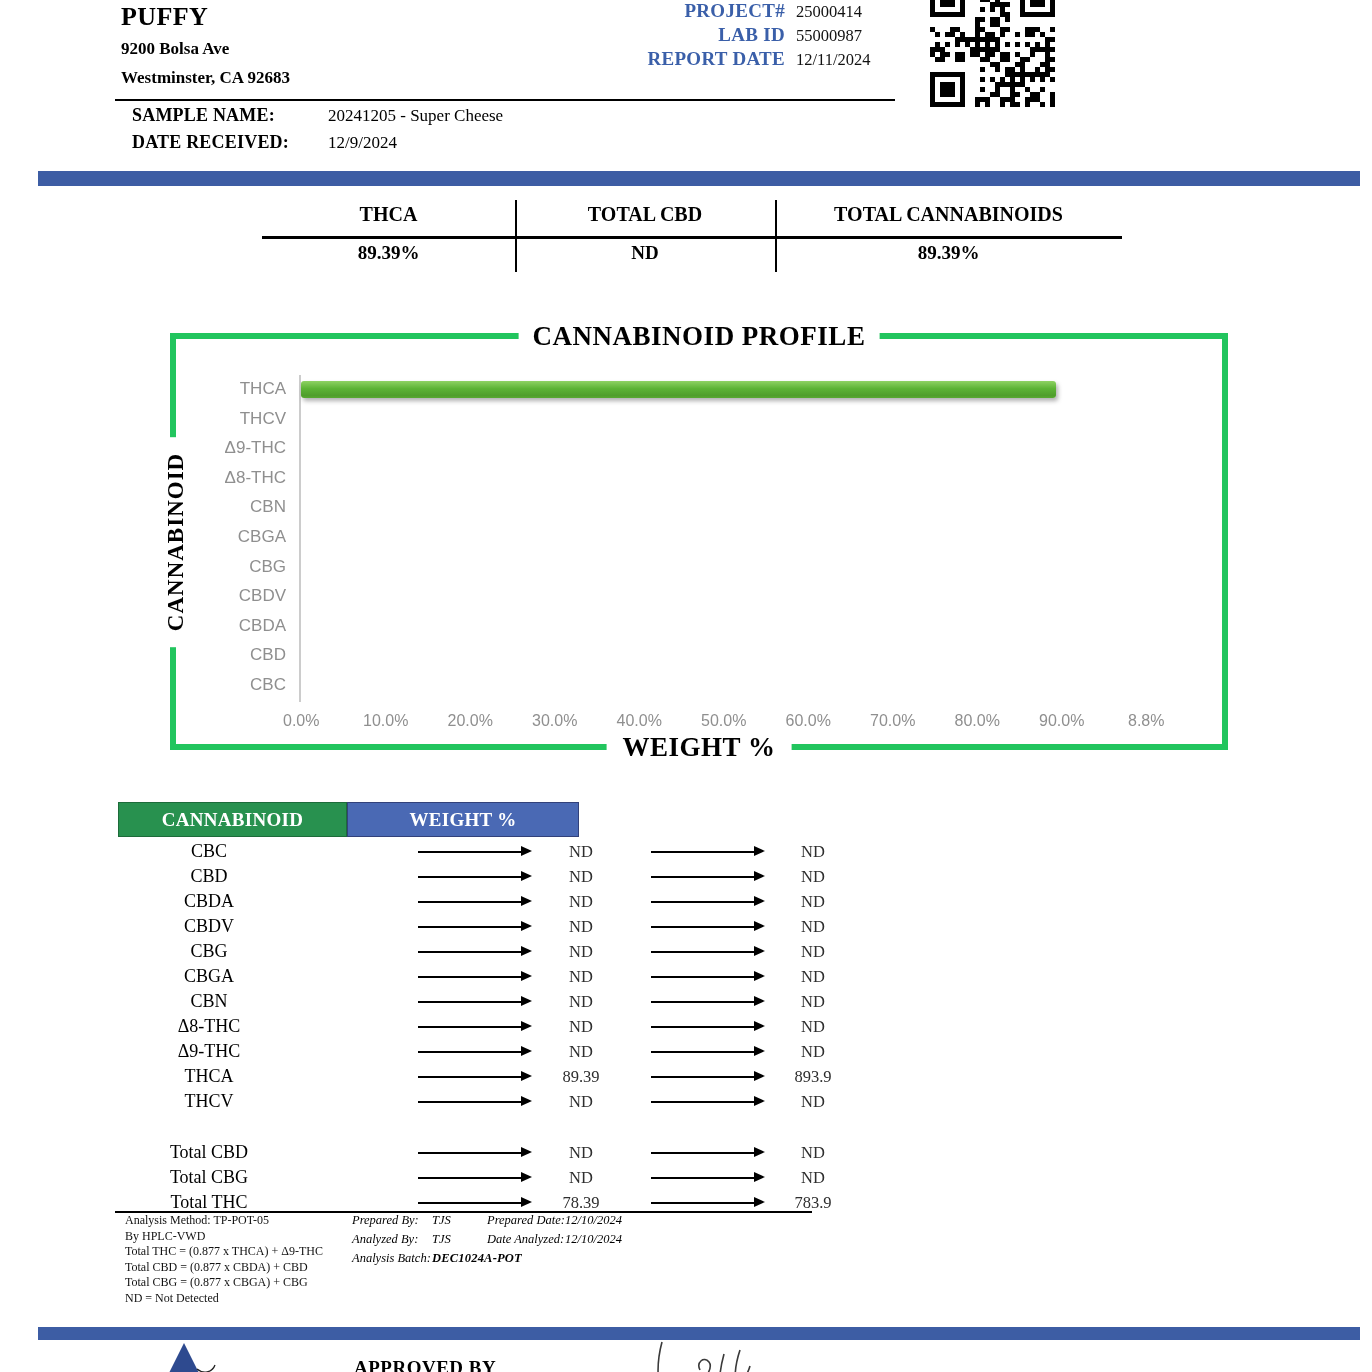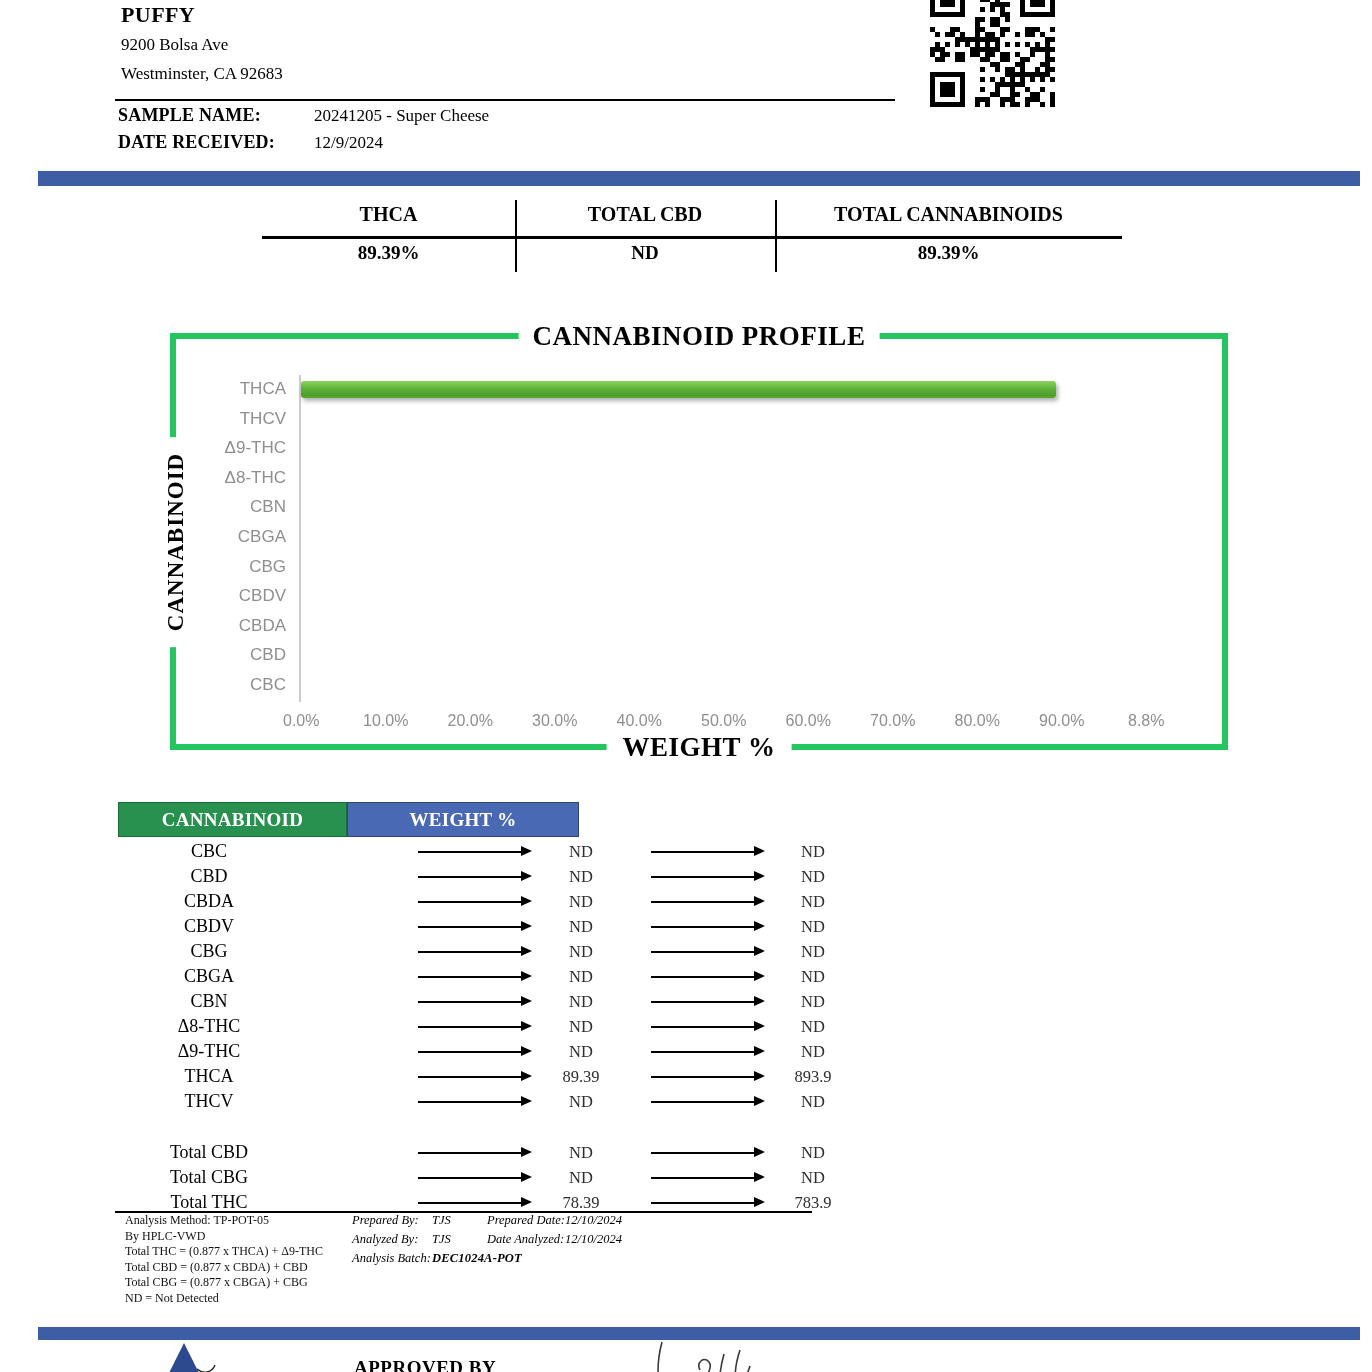--- a/index.html
+++ b/index.html
@@ -3,29 +3,29 @@
 <meta charset="utf-8">
 <style>
   * { margin:0; padding:0; box-sizing:border-box; }
   body { background:#fff; }
   .page {
     position:relative; width:1372px; height:1372px; overflow:hidden;
     background:#fff; font-family:"Liberation Serif", serif; color:#000;
   }
   
   .company { position:absolute; left:121px; top:2px; }
-  .company-name { font-size:22px; font-weight:bold; letter-spacing:.4px; }
-  .addr { font-size:17px; line-height:25px; margin-top:4px; }
+  .company-name { font-size:26px; font-weight:bold; letter-spacing:.4px; }
+  .addr { font-size:17px; line-height:25px; margin-top:4px;font-weight:bold; }
   .meta { position:absolute; left:540px; top:0; width:360px; }
   .meta-row { display:flex; align-items:baseline; height:24px; }
   .meta-label { flex:0 0 245px; text-align:right; font-weight:bold; font-size:19px; color:#3a5fa9; letter-spacing:.3px; }
   .meta-value { margin-left:11px; font-size:16.5px; color:#111; }
   .qr { position:absolute; left:930px; top:-18px; width:125px; height:125px; }
   .header-divider { position:absolute; left:115px; top:99px; width:780px; height:2px; background:#000; }
-  .sample { position:absolute; left:118px; top:105px; }
+  .sample { position:absolute; left:132px; top:105px; }
   .sample-row { display:flex; height:27px; align-items:baseline; }
   .sample-label { flex:0 0 196px; font-weight:bold; font-size:18px; letter-spacing:.2px; }
   .sample-value { font-size:17px; }
   .accent-bar { position:absolute; left:38px; width:1322px; background:#3d5da4; }
   .accent-bar.top { top:171px; height:15px; }
   .accent-bar.bottom { top:1327px; height:13px; }
   
   .summary { position:absolute; left:262px; top:198px; width:860px; height:78px; }
   .summary-head { display:flex; }
   .summary-head .scol { text-align:center; font-weight:bold; font-size:20px; padding-top:5px; }
@@ -88,20 +88,34 @@
 <body>
 
 <div class="page">
 
   <div class="company">
     <div class="company-name">PUFFY</div>
     <div class="addr">9200 Bolsa Ave</div>
     <div class="addr">Westminster, CA 92683</div>
   </div>
 
+  <div class="meta">
+    <div class="meta-row">
+      <span class="meta-label">PROJECT#</span>
+      <span class="meta-value">25000414</span>
+    </div>
+    <div class="meta-row">
+      <span class="meta-label">LAB ID</span>
+      <span class="meta-value">55000987</span>
+    </div>
+    <div class="meta-row">
+      <span class="meta-label">REPORT DATE</span>
+      <span class="meta-value">12/11/2024</span>
+    </div>
+  </div>
 
   <svg class="qr" viewBox="0 0 125 125">
       <rect x="0" y="0" width="5" height="5" fill="#000"></rect>
       <rect x="5" y="0" width="5" height="5" fill="#000"></rect>
       <rect x="10" y="0" width="5" height="5" fill="#000"></rect>
       <rect x="15" y="0" width="5" height="5" fill="#000"></rect>
       <rect x="20" y="0" width="5" height="5" fill="#000"></rect>
       <rect x="25" y="0" width="5" height="5" fill="#000"></rect>
       <rect x="30" y="0" width="5" height="5" fill="#000"></rect>
       <rect x="0" y="5" width="5" height="5" fill="#000"></rect>

